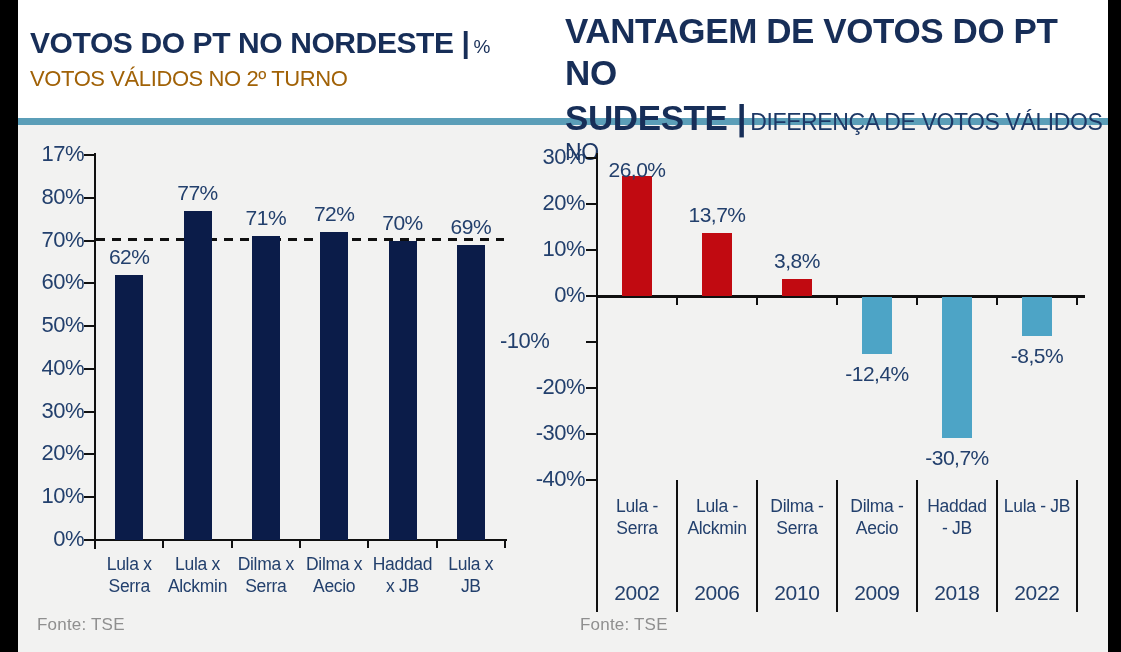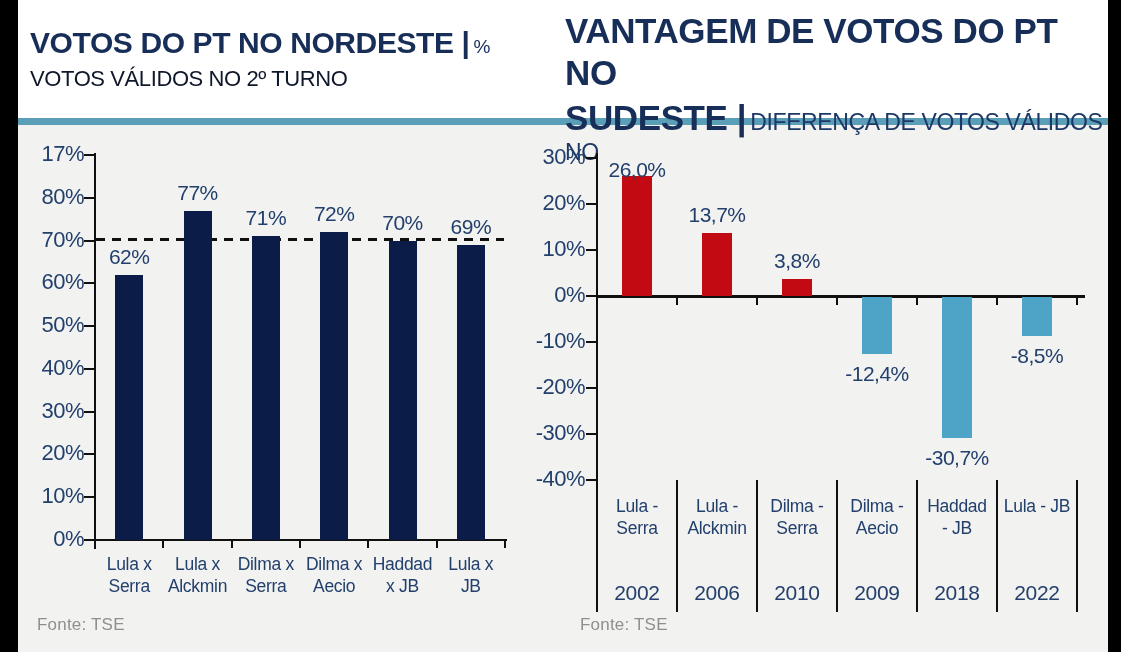--- a/index.html
+++ b/index.html
@@ -11,21 +11,21 @@
   }
   .abs{position:absolute;}
   #top-band{left:0;top:0;width:1121px;height:118px;background:#ffffff;}
   #divider{left:0;top:118px;width:1121px;height:7px;}
   #edge-left{left:0;top:0;width:18px;height:652px;background:#000;z-index:30;}
   #edge-right{right:0;top:0;width:13px;height:652px;background:#000;z-index:30;}
   .title-navy{color:#172e58;}
   #left-title{left:30px;top:26px;width:520px;line-height:1.15;letter-spacing:-0.4px;}
   #left-title .t-bold{font-weight:bold;font-size:30px;}
   #left-title .t-unit{font-weight:normal;font-size:19px;}
-  #left-title .t-sub{font-weight:normal;font-size:22px;margin-top:5px;color:#0f172a;}
+  #left-title .t-sub{font-weight:normal;font-size:22px;margin-top:5px;color:#a16207;}
   #right-title{left:565px;top:10px;width:548px;line-height:1.2;letter-spacing:-0.4px;}
   #right-title .t-bold{font-weight:bold;font-size:35px;}
   #right-title .t-rest{font-weight:normal;font-size:23px;color:#1d3866;}
   #right-title .rt-line{margin-bottom:3px;}
   .tick-label{color:#23406d;font-size:22px;letter-spacing:-0.5px;}
   .val-label{color:#23406d;font-size:21px;letter-spacing:-0.5px;text-align:center;}
   .cat-label{color:#23406d;font-size:17.5px;letter-spacing:-0.3px;text-align:center;white-space:pre-line;line-height:1.25;}
   .year-label{color:#23406d;font-size:21px;text-align:center;letter-spacing:-0.3px;}
   .source{color:#8f8f8f;font-size:17px;letter-spacing:0.2px;}
 </style>
@@ -115,21 +115,21 @@
 JB</div>
     <div class="abs" style="left: 596px; top: 153px; width: 2px; height: 459px; background: rgb(16, 16, 16);"></div>
     <div class="abs tick-label" style="left: 500px; top: 144px; width: 85px; text-align: right;">30%</div>
     <div class="abs" style="left: 586px; top: 157px; width: 10px; height: 2px; background: rgb(16, 16, 16);"></div>
     <div class="abs tick-label" style="left: 500px; top: 190px; width: 85px; text-align: right;">20%</div>
     <div class="abs" style="left: 586px; top: 203px; width: 10px; height: 2px; background: rgb(16, 16, 16);"></div>
     <div class="abs tick-label" style="left: 500px; top: 236px; width: 85px; text-align: right;">10%</div>
     <div class="abs" style="left: 586px; top: 249px; width: 10px; height: 2px; background: rgb(16, 16, 16);"></div>
     <div class="abs tick-label" style="left: 500px; top: 282px; width: 85px; text-align: right;">0%</div>
     <div class="abs" style="left: 586px; top: 295px; width: 10px; height: 2px; background: rgb(16, 16, 16);"></div>
-    <div class="abs tick-label" style="left: 500px; top: 328px; width: 85px; text-align: right;">-10%</div>
+    <div class="abs tick-label" style="left: 500px; top: 328px; width: 85px; ">-10%</div>
     <div class="abs" style="left: 586px; top: 341px; width: 10px; height: 2px; background: rgb(16, 16, 16);"></div>
     <div class="abs tick-label" style="left: 500px; top: 374px; width: 85px; text-align: right;">-20%</div>
     <div class="abs" style="left: 586px; top: 387px; width: 10px; height: 2px; background: rgb(16, 16, 16);"></div>
     <div class="abs tick-label" style="left: 500px; top: 420px; width: 85px; text-align: right;">-30%</div>
     <div class="abs" style="left: 586px; top: 433px; width: 10px; height: 2px; background: rgb(16, 16, 16);"></div>
     <div class="abs tick-label" style="left: 500px; top: 466px; width: 85px; text-align: right;">-40%</div>
     <div class="abs" style="left: 586px; top: 479px; width: 10px; height: 2px; background: rgb(16, 16, 16);"></div>
     <div class="abs" style="left: 597px; top: 295px; width: 488px; height: 3px; background: rgb(16, 16, 16);"></div>
     <div class="abs" style="left: 676px; top: 295px; width: 2px; height: 10px; background: rgb(16, 16, 16);"></div>
     <div class="abs" style="left: 676px; top: 480px; width: 2px; height: 132px; background: rgb(16, 16, 16);"></div>

